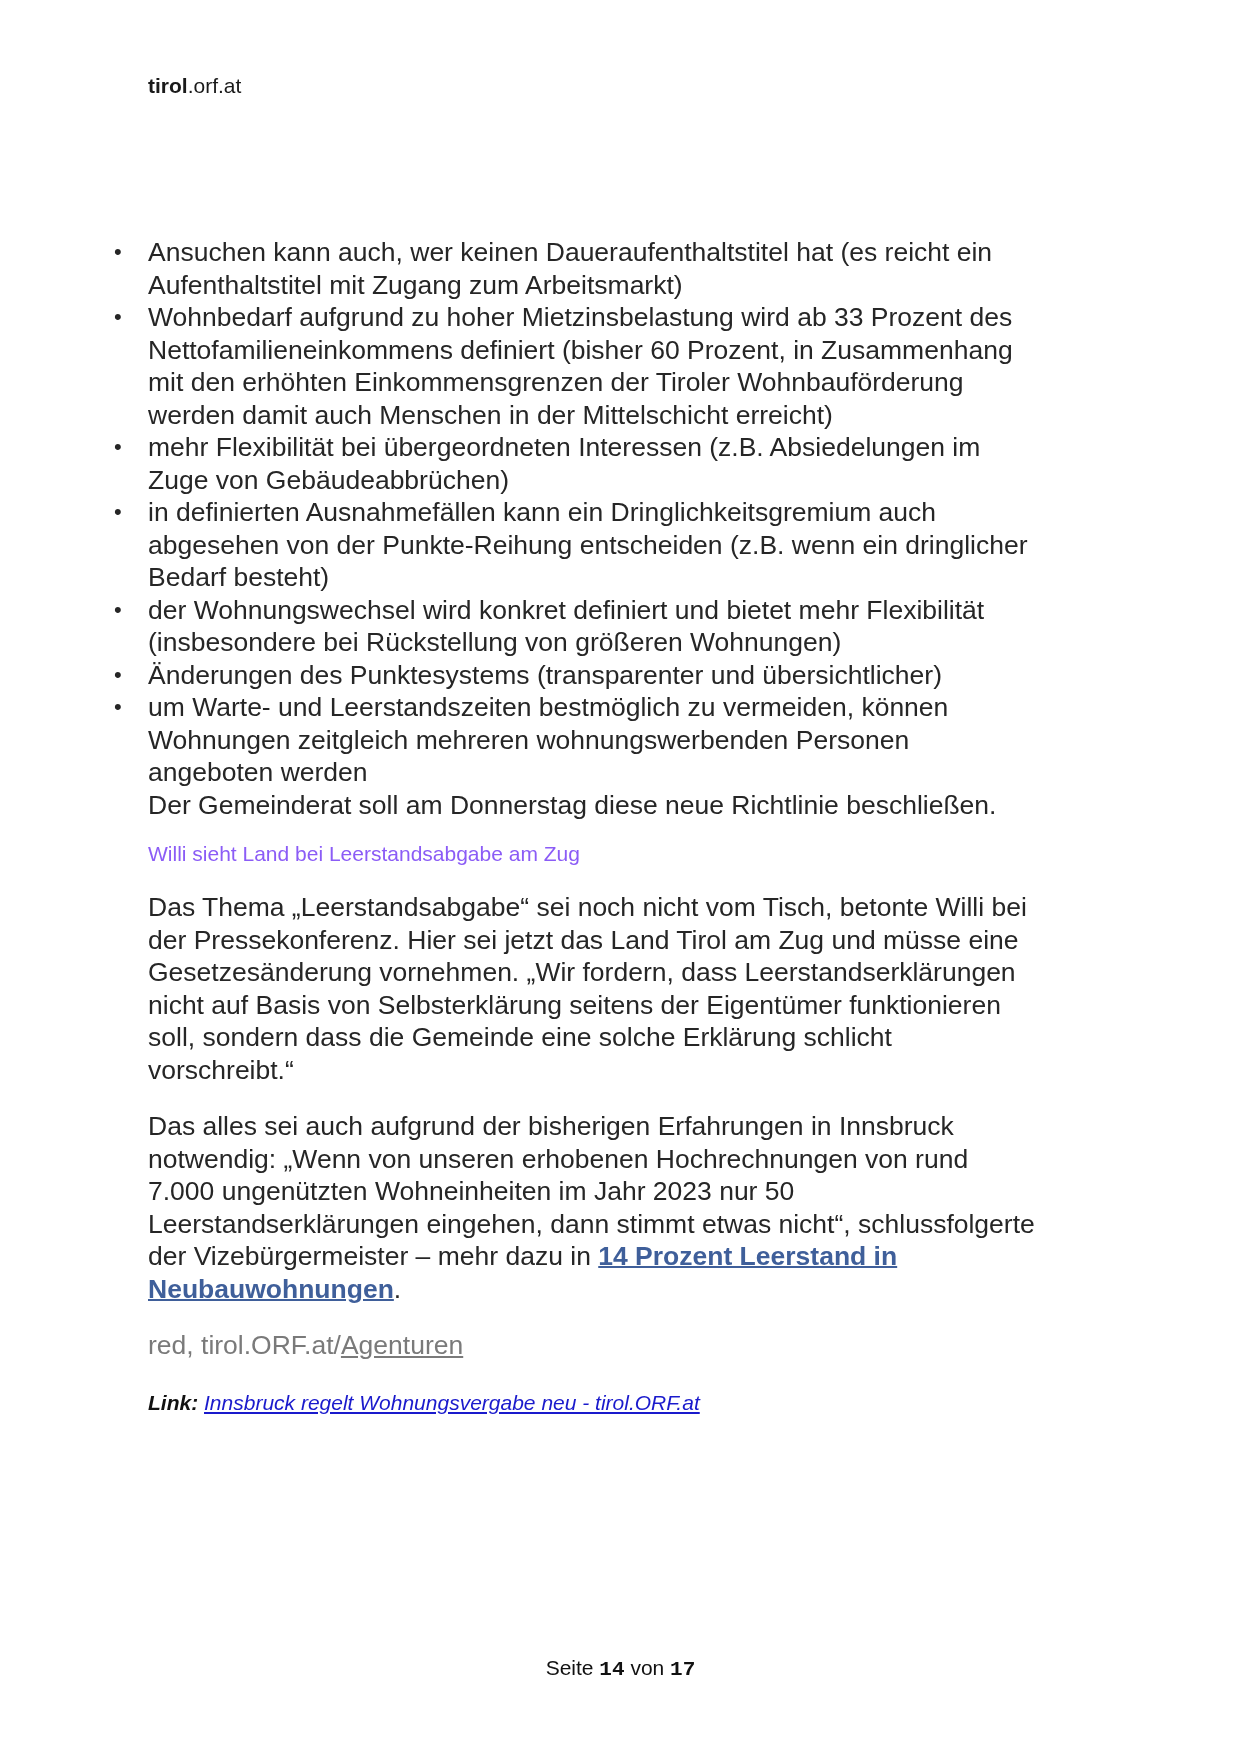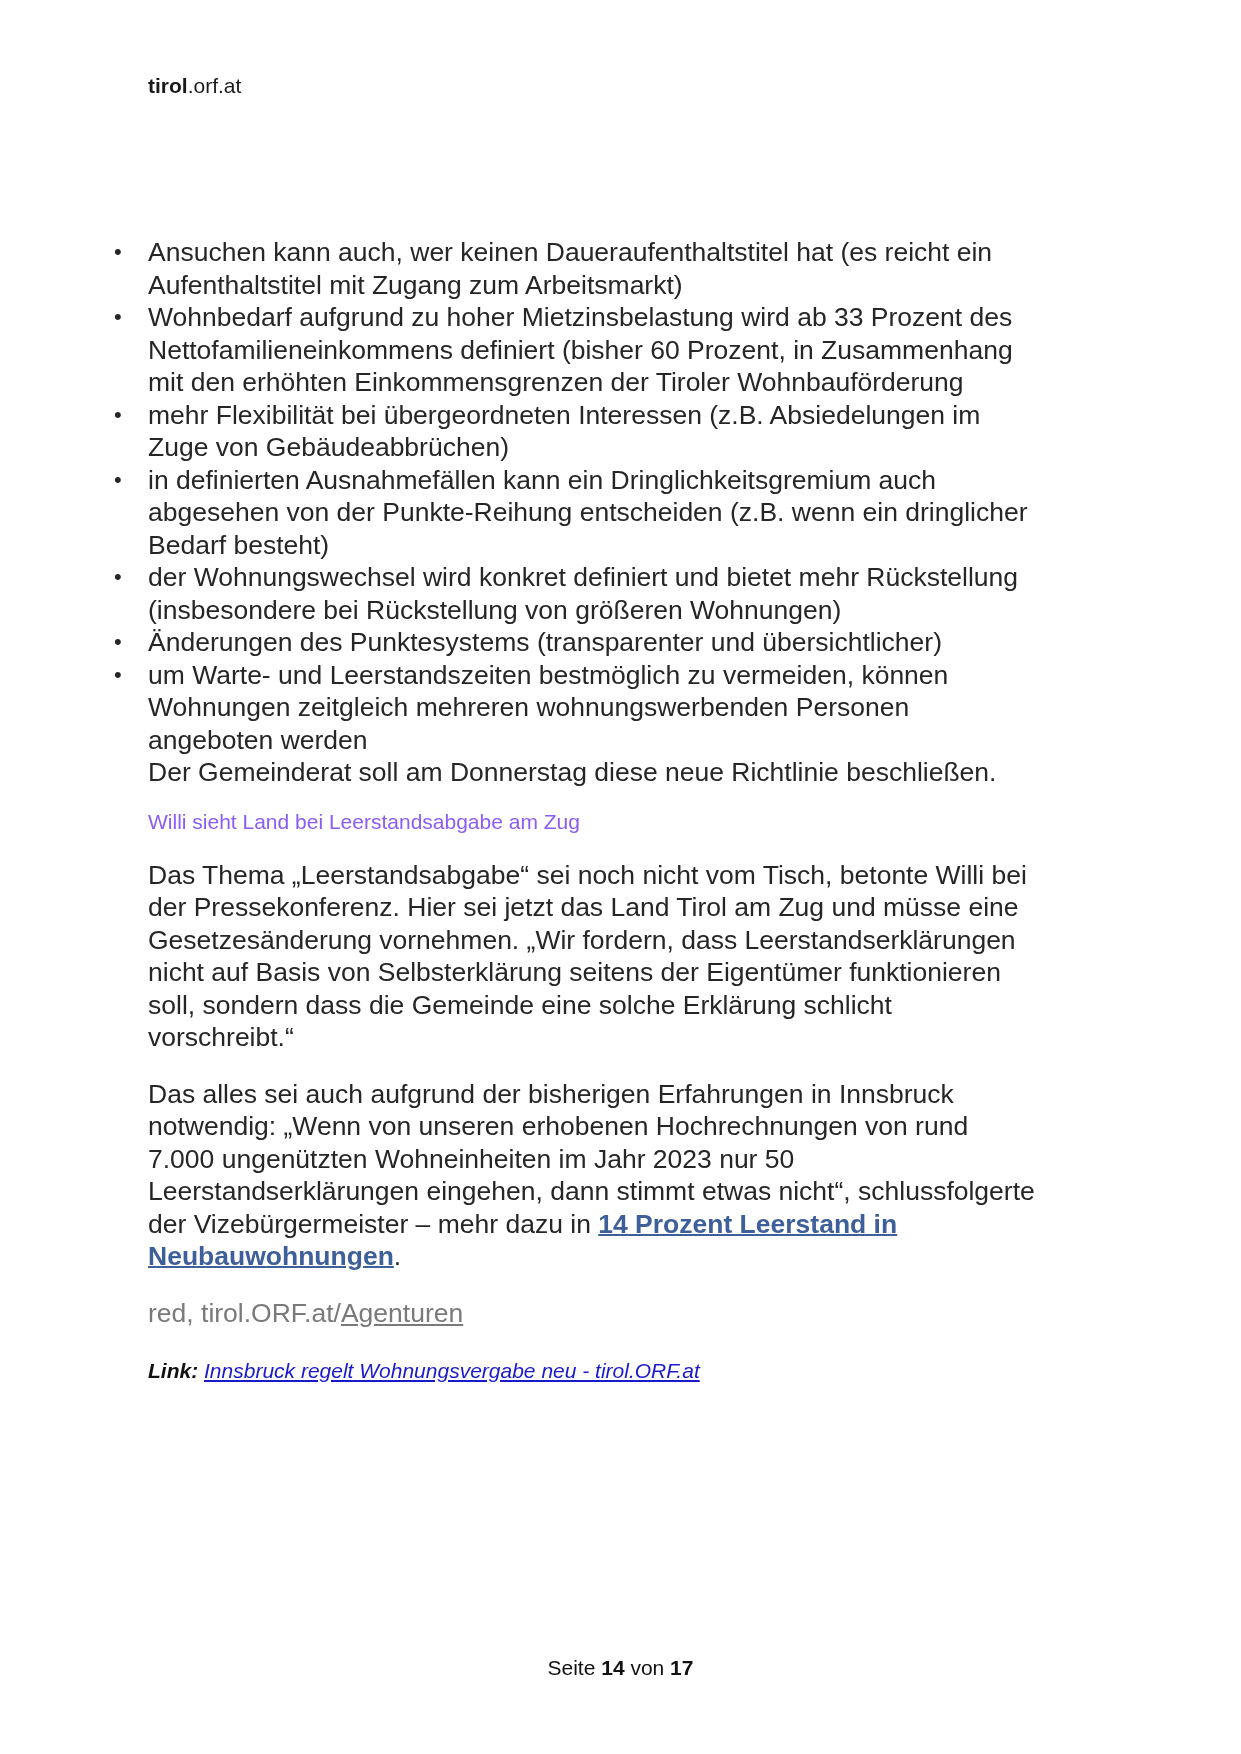--- a/index.html
+++ b/index.html
@@ -28,36 +28,36 @@
   a.inline-link { color: #3f5f9a; font-weight: bold; text-decoration: underline; text-decoration-thickness: 2px; }
   .source { font-size: 26.5px; color: #7a7a7a; margin-top: 24px; line-height: 32px; }
   .source a { color: #7a7a7a; }
   .linkline { font-size: 21px; margin-top: 30px; color: #111; font-style: italic; }
   .linkline b { font-weight: bold; }
   .linkline a { color: #1a1acc; text-decoration: underline; }
   .footer {
     position: absolute; left: 0; width: 1241px; top: 1656px; text-align: center;
     font-size: 21px; color: #111;
   }
-  .footer b { font-weight: bold; }
+  .footer b { font-weight: bold; font-family: Liberation Mono, monospace; }
 </style>
 </head>
 <body>
 
 <div class="header">
   <b>tirol</b><span>.orf.at</span>
 </div>
 
 <div class="content">
   <ul class="bullets">
     <li><span class="dot">•</span><span>Ansuchen kann auch, wer keinen Daueraufenthaltstitel hat (es reicht ein</span><br><span>Aufenthaltstitel mit Zugang zum Arbeitsmarkt)</span></li>
-    <li><span class="dot">•</span><span>Wohnbedarf aufgrund zu hoher Mietzinsbelastung wird ab 33 Prozent des</span><br><span>Nettofamilieneinkommens definiert (bisher 60 Prozent, in Zusammenhang</span><br><span>mit den erhöhten Einkommensgrenzen der Tiroler Wohnbauförderung</span><br></li>
+    <li><span class="dot">•</span><span>Wohnbedarf aufgrund zu hoher Mietzinsbelastung wird ab 33 Prozent des</span><br><span>Nettofamilieneinkommens definiert (bisher 60 Prozent, in Zusammenhang</span><br><span>mit den erhöhten Einkommensgrenzen der Tiroler Wohnbauförderung</span><br><span>werden damit auch Menschen in der Mittelschicht erreicht)</span></li>
     <li><span class="dot">•</span><span>mehr Flexibilität bei übergeordneten Interessen (z.B. Absiedelungen im</span><br><span>Zuge von Gebäudeabbrüchen)</span></li>
     <li><span class="dot">•</span><span>in definierten Ausnahmefällen kann ein Dringlichkeitsgremium auch</span><br><span>abgesehen von der Punkte-Reihung entscheiden (z.B. wenn ein dringlicher</span><br><span>Bedarf besteht)</span></li>
-    <li><span class="dot">•</span><span>der Wohnungswechsel wird konkret definiert und bietet mehr Rückstellung</span><br><span>(insbesondere bei Rückstellung von größeren Wohnungen)</span></li>
+    <li><span class="dot">•</span><span>der Wohnungswechsel wird konkret definiert und bietet mehr Flexibilität</span><br><span>(insbesondere bei Rückstellung von größeren Wohnungen)</span></li>
     <li><span class="dot">•</span><span>Änderungen des Punktesystems (transparenter und übersichtlicher)</span></li>
     <li><span class="dot">•</span><span>um Warte- und Leerstandszeiten bestmöglich zu vermeiden, können</span><br><span>Wohnungen zeitgleich mehreren wohnungswerbenden Personen</span><br><span>angeboten werden</span></li>
   </ul>
 
   <p class="para p-council">Der Gemeinderat soll am Donnerstag diese neue Richtlinie beschließen.</p>
 
   <div class="subhead">Willi sieht Land bei Leerstandsabgabe am Zug</div>
 
   <p class="para p-theme">
     <span>Das Thema „Leerstandsabgabe“ sei noch nicht vom Tisch, betonte Willi bei</span><br>

